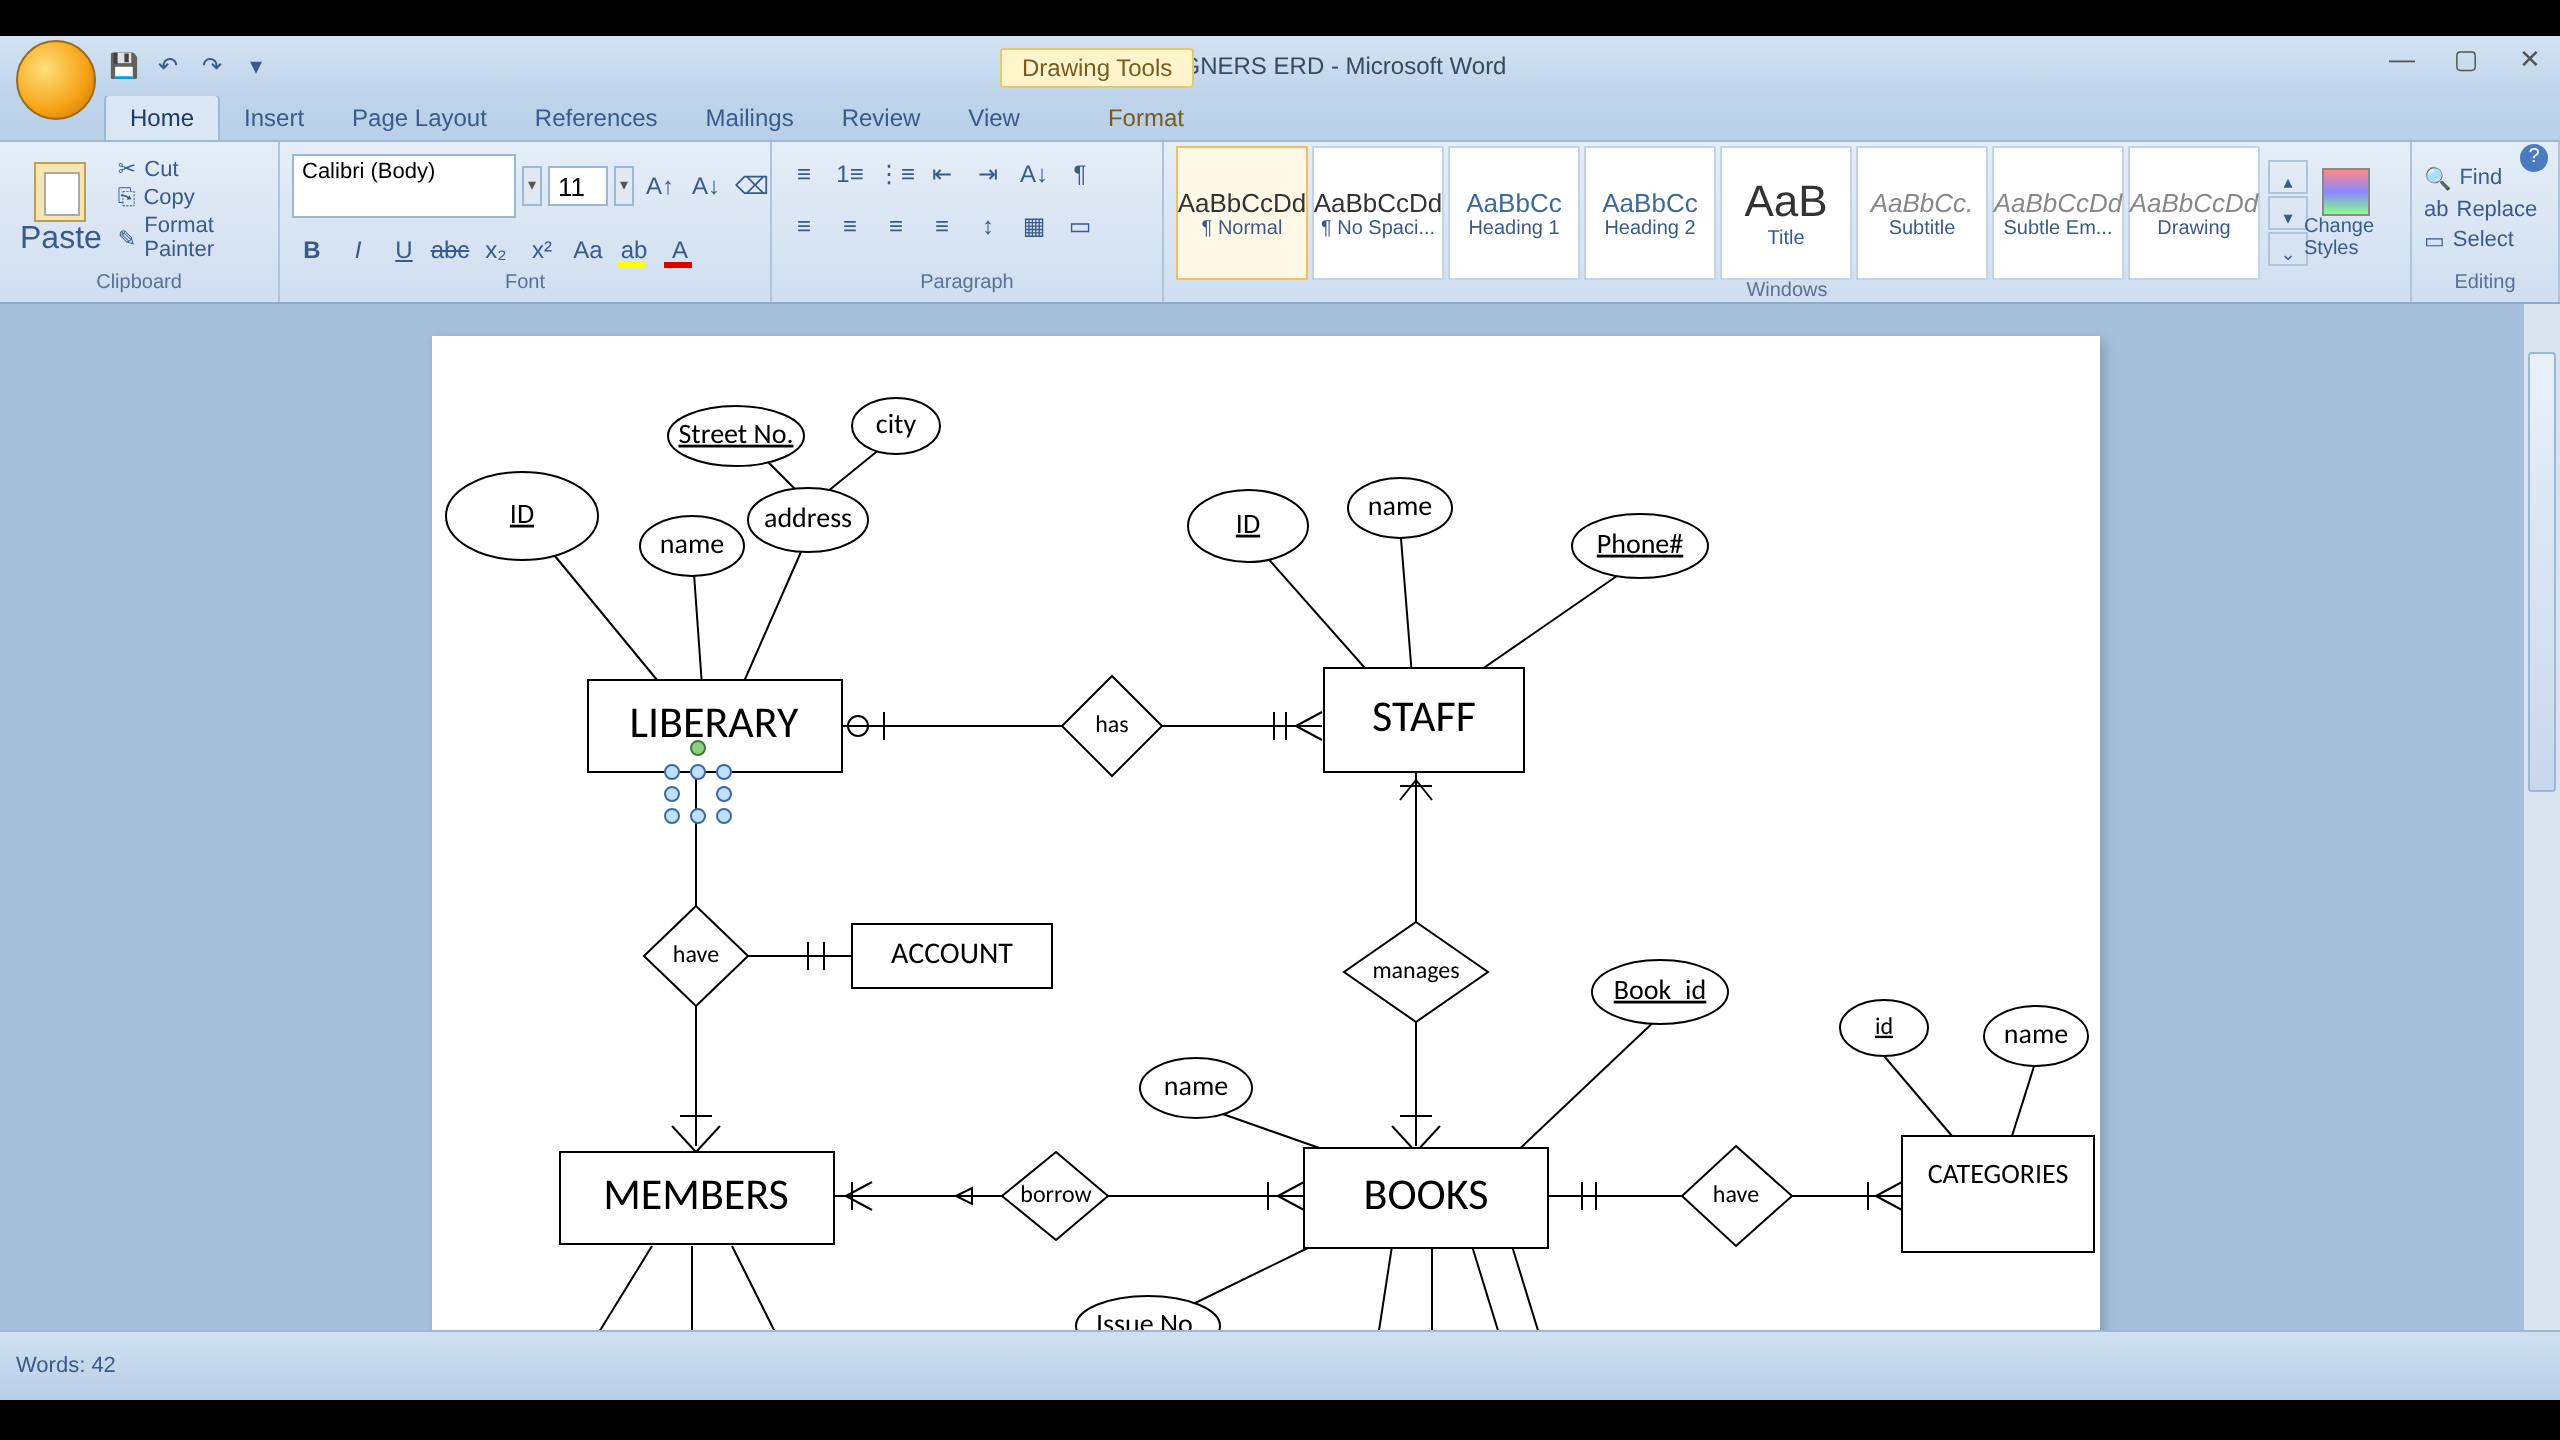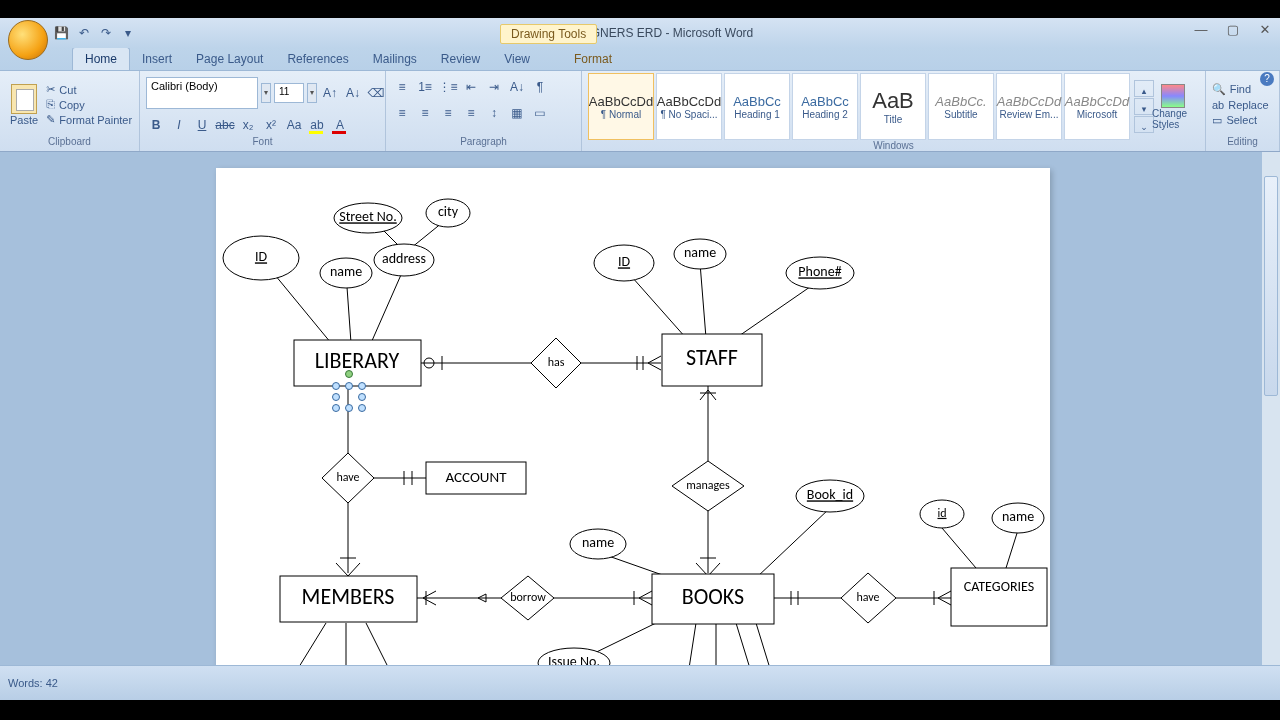--- a/index.html
+++ b/index.html
@@ -10,40 +10,40 @@
 .titlebar { height: 30px; display: flex; align-items: center; background: linear-gradient(#d5e3f3,#bdd4ea); position: relative; }
 .office-btn { width: 40px; height: 40px; margin-left: 4px; margin-top: 4px; border-radius: 50%; background: radial-gradient(circle at 35% 35%, #ffe07a, #f5a214 60%, #c46b00); border: 1px solid #9a6b1e; position: absolute; left: 4px; top: -2px; z-index: 10; }
 .qat { margin-left: 54px; display: flex; gap: 6px; align-items: center; }
 .qat span { width: 16px; height: 16px; font-size: 12px; color: #3a5a8a; text-align: center; line-height: 16px; }
 .title-text { position: absolute; left: 50%; transform: translateX(-50%); font-size: 12px; color: #3a4a5e; }
 .drawing-tools { position: absolute; left: 500px; top: 6px; background: #fff4cc; border: 1px solid #e6c96b; padding: 2px 10px; font-size: 12px; color: #7a5a1e; border-radius: 2px; }
 .win-controls { position: absolute; right: 6px; top: 4px; display: flex; gap: 14px; }
 .win-controls span { width: 18px; height: 18px; font-size: 13px; color: #555; cursor: pointer; text-align: center; }
 
 
-.tabs { height: 22px; display: flex; align-items: flex-end; padding-left: 72px; gap: 0; background: linear-gradient(#bdd4ea,#b8d0e8); }
+.tabs { height: 22px; display: flex; align-items: flex-end; padding-left: 52px; gap: 0; background: linear-gradient(#bdd4ea,#b8d0e8); }
 .tab { padding: 4px 12px; font-size: 12px; color: #3a5a8a; cursor: pointer; }
 .tab.active { background: #d9e6f4; border: 1px solid #9db8d6; border-bottom: none; border-radius: 3px 3px 0 0; color: #1a3a6a; }
 .tab.format { margin-left: 20px; color: #7a5a1e; }
 
 
 .ribbon { height: 82px; background: linear-gradient(#e5eef8,#cfdef0); border-top: 1px solid #9db8d6; border-bottom: 1px solid #8fa8c8; display: flex; }
 .group { border-right: 1px solid #b0c4dc; display: flex; flex-direction: column; justify-content: space-between; padding: 2px 6px; position: relative; }
 .group-label { text-align: center; font-size: 10px; color: #5a7094; padding-bottom: 2px; }
 .group-body { flex: 1; display: flex; align-items: center; gap: 4px; }
 
-.paste-btn { display: flex; flex-direction: column; align-items: center; font-size: 11px; color: #3a5a8a; padding: 2px 4px; }
+.paste-btn { display: flex; flex-direction: column; align-items: center; font-size: 16px; color: #3a5a8a; padding: 2px 4px; }
 .paste-icon { width: 26px; height: 30px; background: #f8e6b0; border: 1px solid #c0a050; position: relative; }
 .paste-icon::before { content:""; position:absolute; left:4px; top:4px; width:16px; height:20px; background:#fff; border:1px solid #aaa; }
 .clip-list { display: flex; flex-direction: column; gap: 2px; font-size: 11px; color: #3a5a8a; }
 .clip-list div { display: flex; align-items: center; gap: 4px; }
 
 .font-row { display: flex; gap: 3px; align-items: center; }
 .font-name { width: 112px; height: 32px; background: #fff; border: 1px solid #9db8d6; font-size: 11px; padding: 2px 4px; }
-.font-size { width: 30px; height: 20px; background: #fff; border: 1px solid #9db8d6; font-size: 10px; padding: 2px 4px; }
+.font-size { width: 30px; height: 20px; background: #fff; border: 1px solid #9db8d6; font-size: 13px; padding: 2px 4px; }
 .dd { width: 10px; height: 20px; background: #e0e8f2; border: 1px solid #9db8d6; font-size: 8px; text-align: center; line-height: 18px; color: #555; }
 .tbtn { width: 20px; height: 20px; font-size: 12px; text-align: center; line-height: 20px; color: #3a5a8a; cursor: pointer; }
 .tbtn.bold { font-weight: bold; }
 .tbtn.italic { font-style: italic; }
 .tbtn.underline { text-decoration: underline; }
 .tbtn.strike { text-decoration: line-through; }
 .color-a { position: relative; }
 .color-a::after { content:""; position:absolute; left:2px; bottom:1px; width:14px; height:3px; background:#d00; }
 .highlight-a::after { background:#ff0; }
 
@@ -223,25 +223,25 @@
           <div class="style-item">
               <span class="style-preview title">AaB</span>
               <span>Title</span>
             </div>
           <div class="style-item">
               <span class="style-preview subtitle">AaBbCc.</span>
               <span>Subtitle</span>
             </div>
           <div class="style-item">
               <span class="style-preview subtle">AaBbCcDd</span>
-              <span>Review Em...</span>
+              <span>Subtle Em...</span>
             </div>
           <div class="style-item">
               <span class="style-preview emph">AaBbCcDd</span>
-              <span>Microsoft</span>
+              <span>Drawing</span>
             </div>
         </div>
         <div style="width:14px;display:flex;flex-direction:column;gap:1px">
           <div class="tbtn" style="height:17px;font-size:9px;border:1px solid #b0c4dc">▴</div>
           <div class="tbtn" style="height:17px;font-size:9px;border:1px solid #b0c4dc">▾</div>
           <div class="tbtn" style="height:17px;font-size:9px;border:1px solid #b0c4dc">⌄</div>
         </div>
         <div class="change-styles">
           <div class="cs-icon"></div>
           <span>Change Styles</span>

